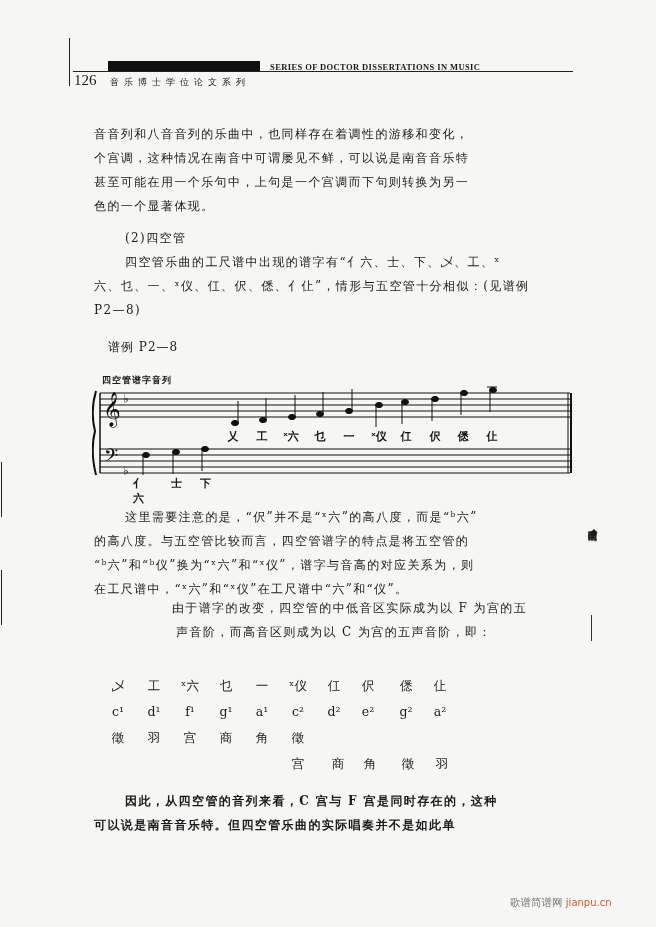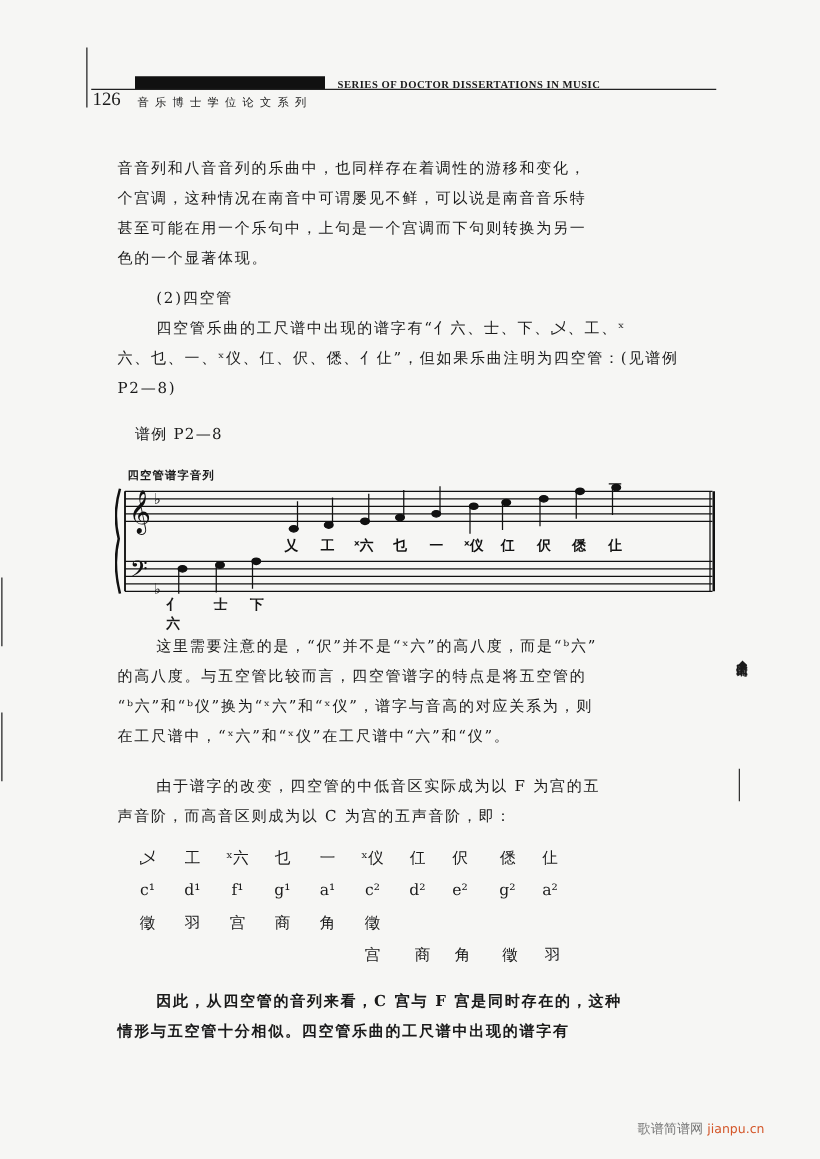--- a/index.html
+++ b/index.html
@@ -16,21 +16,21 @@
   .hdr-series { left: 270px; top: 62px; font-family: "Liberation Serif", serif; font-size: 8.5px; letter-spacing: .4px; font-weight: bold; }
   .hdr-pageno { left: 74px; top: 72px; font-family: "Liberation Serif", serif; font-size: 15px; }
   .hdr-cn { left: 110px; top: 76px; font-size: 9px; letter-spacing: 5px; }
 
   .para { left: 94px; width: 480px; font-size: 12px; line-height: 24px; letter-spacing: 1.4px; }
   .para p { margin: 0; }
   .indent { text-indent: 31px; }
   .p1 { top: 122px; }
   .p2 { top: 226px; }
   .p3 { top: 505px; }
-  .p4 { top: 617px; }
+  .p4 { top: 596px; text-align: center; }
   .p5 { top: 789px; font-weight: bold; }
 
   .ex-caption { left: 108px; top: 339px; font-size: 12px; letter-spacing: 1px; }
   .score-title { left: 102px; top: 374px; font-size: 9px; font-weight: bold; letter-spacing: 1px; }
 
   .score { left: 92px; top: 385px; width: 490px; height: 90px; }
 
   .table { left: 100px; top: 678px; width: 380px; font-size: 12.5px; }
   .trow { position: relative; height: 26px; }
   .trow span { position: absolute; top: 0; width: 36px; text-align: center; }
@@ -56,21 +56,21 @@
 <div class="abs para p1">
   <p>音音列和八音音列的乐曲中，也同样存在着调性的游移和变化，</p>
   <p>个宫调，这种情况在南音中可谓屡见不鲜，可以说是南音音乐特</p>
   <p>甚至可能在用一个乐句中，上句是一个宫调而下句则转换为另一</p>
   <p>色的一个显著体现。</p>
 </div>
 
 <div class="abs para p2">
   <p class="indent">(2)四空管</p>
   <p class="indent">四空管乐曲的工尺谱中出现的谱字有“亻六、士、下、乄、工、ˣ</p>
-  <p>六、乜、一、ˣ仪、仜、伬、僁、亻仩”，但如果乐曲注明为四空管：(见谱例</p>
+  <p>六、乜、一、ˣ仪、仜、伬、僁、亻仩”，情形与五空管十分相似：(见谱例</p>
   <p>P2—8)</p>
 </div>
 
 <div class="abs ex-caption">谱例 P2—8</div>
 <div class="abs score-title">四空管谱字音列</div>
 
 <svg class="abs score" viewBox="0 0 490 90" width="490" height="90">
   <g stroke="#111" stroke-width="1" fill="none">
 
     <line x1="8" y1="8" x2="478" y2="8"></line>
@@ -200,21 +200,21 @@
     <span style="left:180px">宫</span>
     <span style="left:220px">商</span>
     <span style="left:252px">角</span>
     <span style="left:290px">徵</span>
     <span style="left:324px">羽</span>
   </div>
 </div>
 
 <div class="abs para p5">
   <p class="indent">因此，从四空管的音列来看，C 宫与 F 宫是同时存在的，这种</p>
-  <p>情形与五空管十分相似。四空管乐曲的工尺谱中出现的谱字有</p>
+  <p>可以说是南音音乐特。但四空管乐曲的实际唱奏并不是如此单</p>
 </div>
 
 <div class="abs side-vtext">
   <span style="display:block; writing-mode: vertical-rl;">中国工尺谱研究</span>
   <span style="display:block; margin-top:3px;">◆</span>
 </div>
 <div class="abs side-line"></div>
 <div class="abs left-mark1"></div>
 <div class="abs left-mark2"></div>
 

